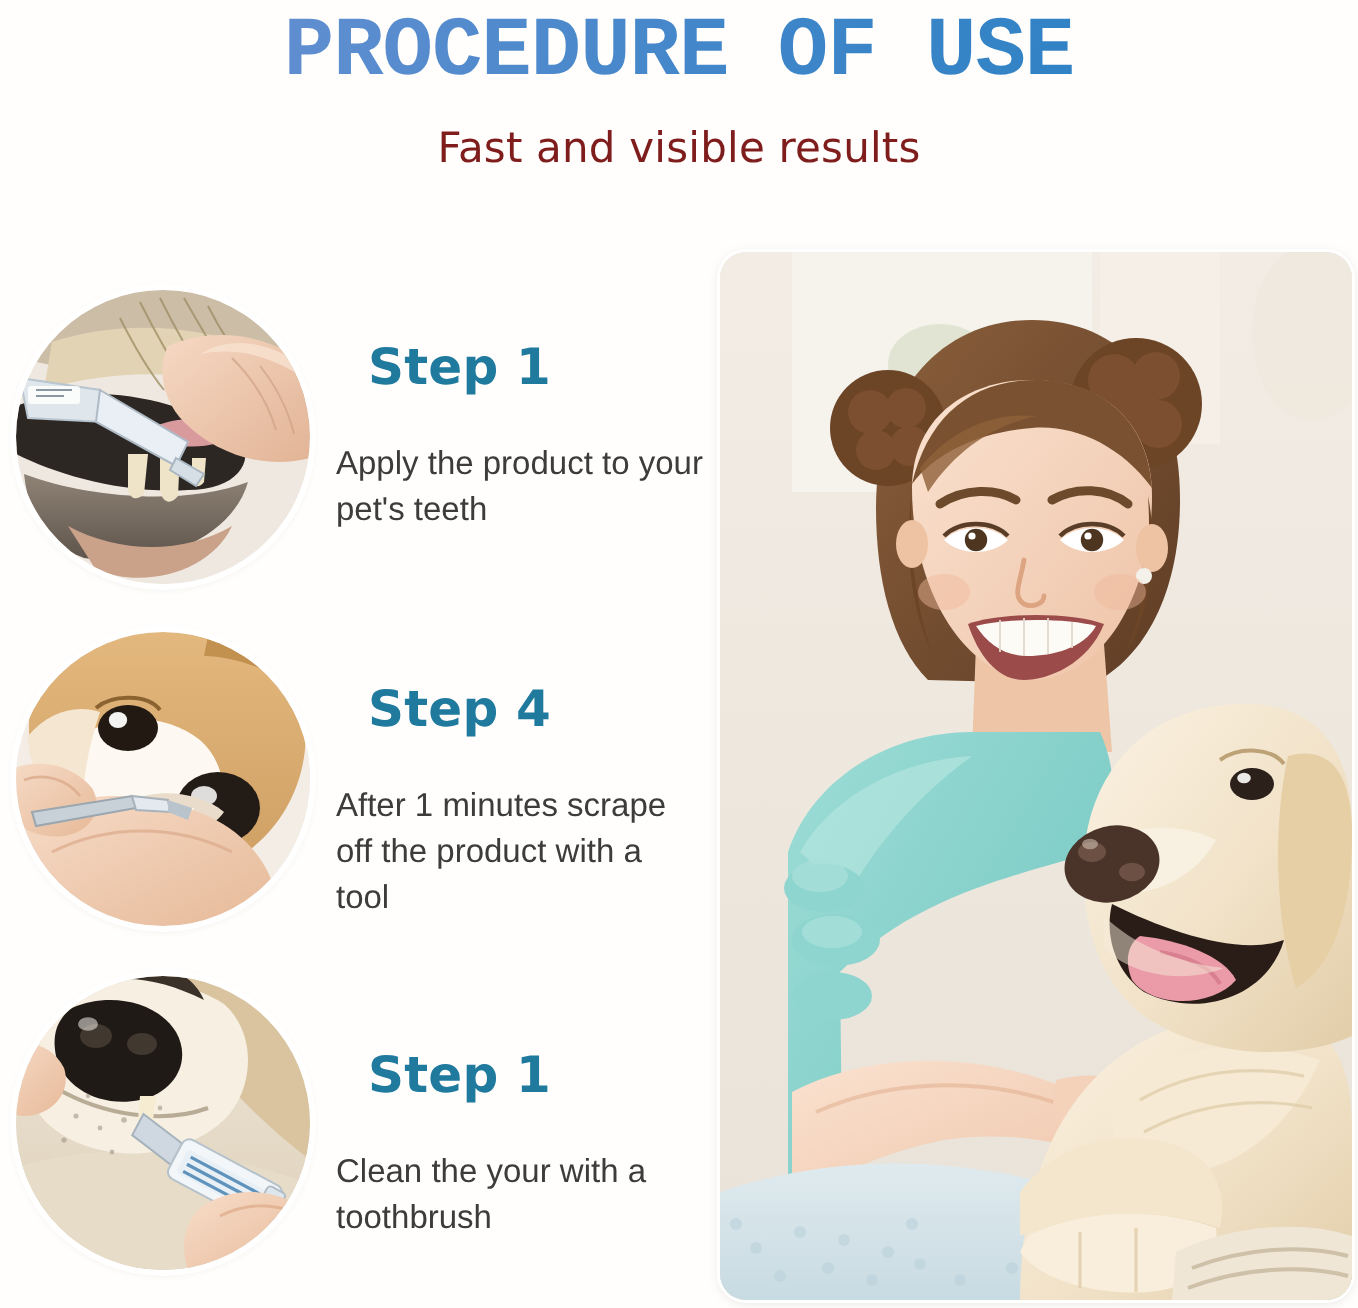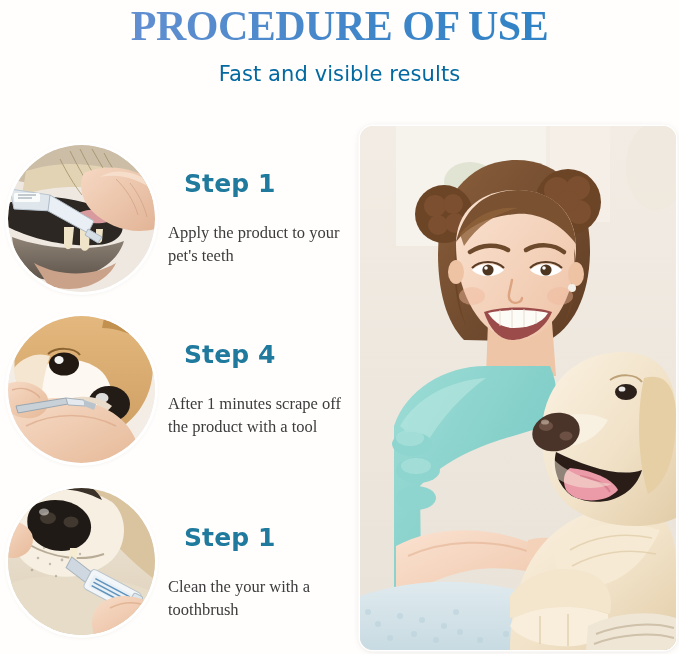--- a/index.html
+++ b/index.html
@@ -23,40 +23,40 @@
   .header {
     position: absolute;
     left: 0;
     top: 0;
     width: 679px;
     text-align: center;
   }
   .main-title {
     margin: 0;
     padding-top: 1px;
-    font-family: Liberation Serif, serif;
+    font-family: Liberation Mono, monospace;
     font-size: 42px;
     font-weight: 700;
     letter-spacing: -0.5px;
     line-height: 50px;
     text-transform: uppercase;
     background-image: linear-gradient(100deg, #7b93d3 0%, #5f8ed0 22%, #3f86c9 55%, #2480c2 100%);
     -webkit-background-clip: text;
     background-clip: text;
     color: transparent;
     -webkit-text-fill-color: transparent;
     white-space: nowrap;
   }
   .subtitle {
     margin: 0;
     padding-top: 11px;
     font-family: "DejaVu Sans", sans-serif;
     font-size: 21px;
     font-weight: 400;
-    color: #0369a1;
+    color: #7f1d1d;
     letter-spacing: 0.1px;
   }
 
   
   .steps {
     position: absolute;
     left: 0;
     top: 131px;
     width: 352px;
   }
@@ -88,21 +88,21 @@
     font-family: "DejaVu Sans", sans-serif;
     font-size: 25px;
     font-weight: 700;
     color: #1f7a9e;
     letter-spacing: 0.1px;
     line-height: 30px;
   }
   .step-desc {
     margin: 0;
     padding-top: 6px;
-    font-family: Liberation Serif, serif;
+    font-family: Liberation Sans, sans-serif;
     font-size: 16.5px;
     font-weight: 400;
     color: #3c3c3c;
     line-height: 23px;
   }
 
   
   .row-2 .step-thumb { top: 11px; }
   .row-2 .step-text  { top: 19px; }
   .row-3 .step-thumb { top: 9px; }

